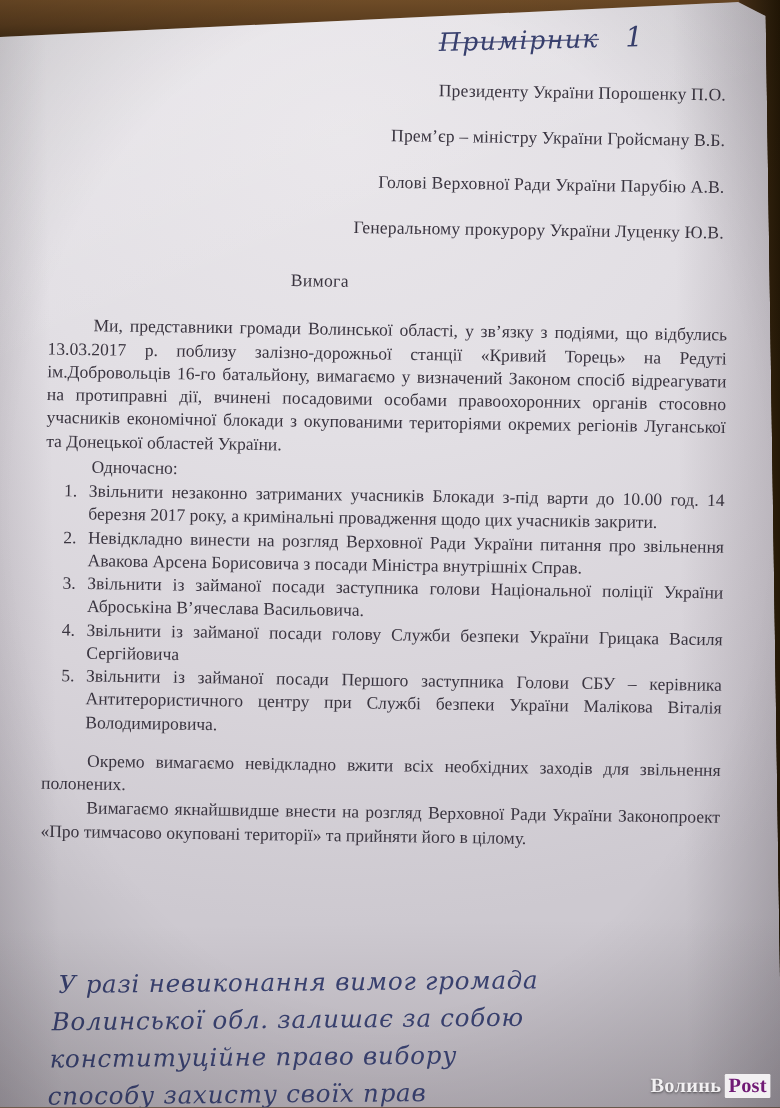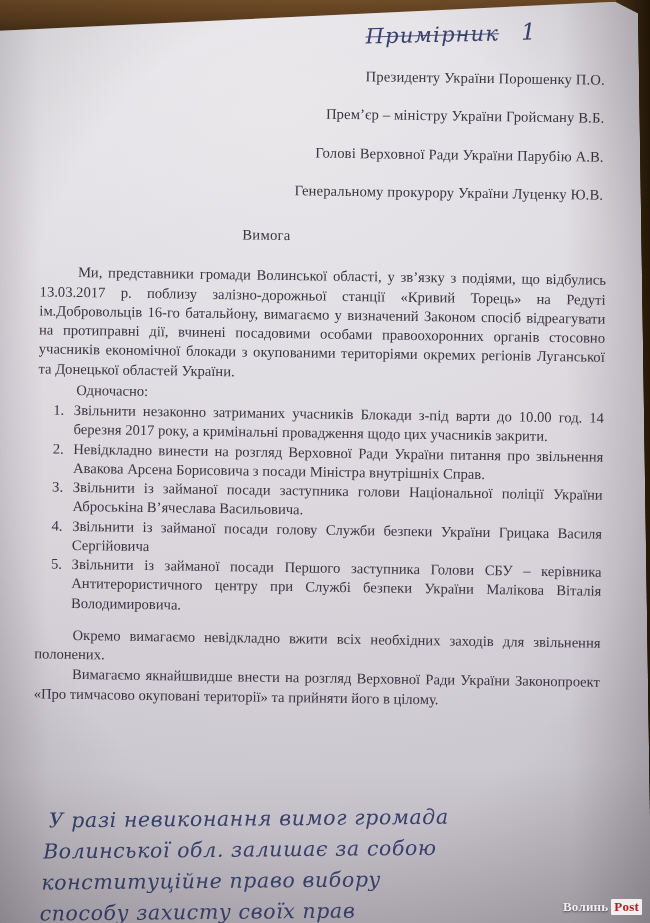--- a/index.html
+++ b/index.html
@@ -178,29 +178,29 @@
 
   
   #watermark {
     position: absolute;
     right: 8px;
     bottom: 8px;
     display: flex;
     align-items: center;
     font-family: "Liberation Serif", serif;
     font-weight: bold;
-    font-size: 13px;
+    font-size: 17px;
     letter-spacing: .2px;
   }
   #watermark .wm-a {
     color: #f2f0f2;
     text-shadow: 0 1px 2px rgba(0,0,0,.55);
   }
   #watermark .wm-b {
-    color: #b91c1c;
+    color: #701a75;
     background: #f2f0f2;
     padding: 0 3px;
     margin-left: 3px;
     border-radius: 1px;
   }
 
   
   #vignette {
     position: absolute;
     inset: 0;

